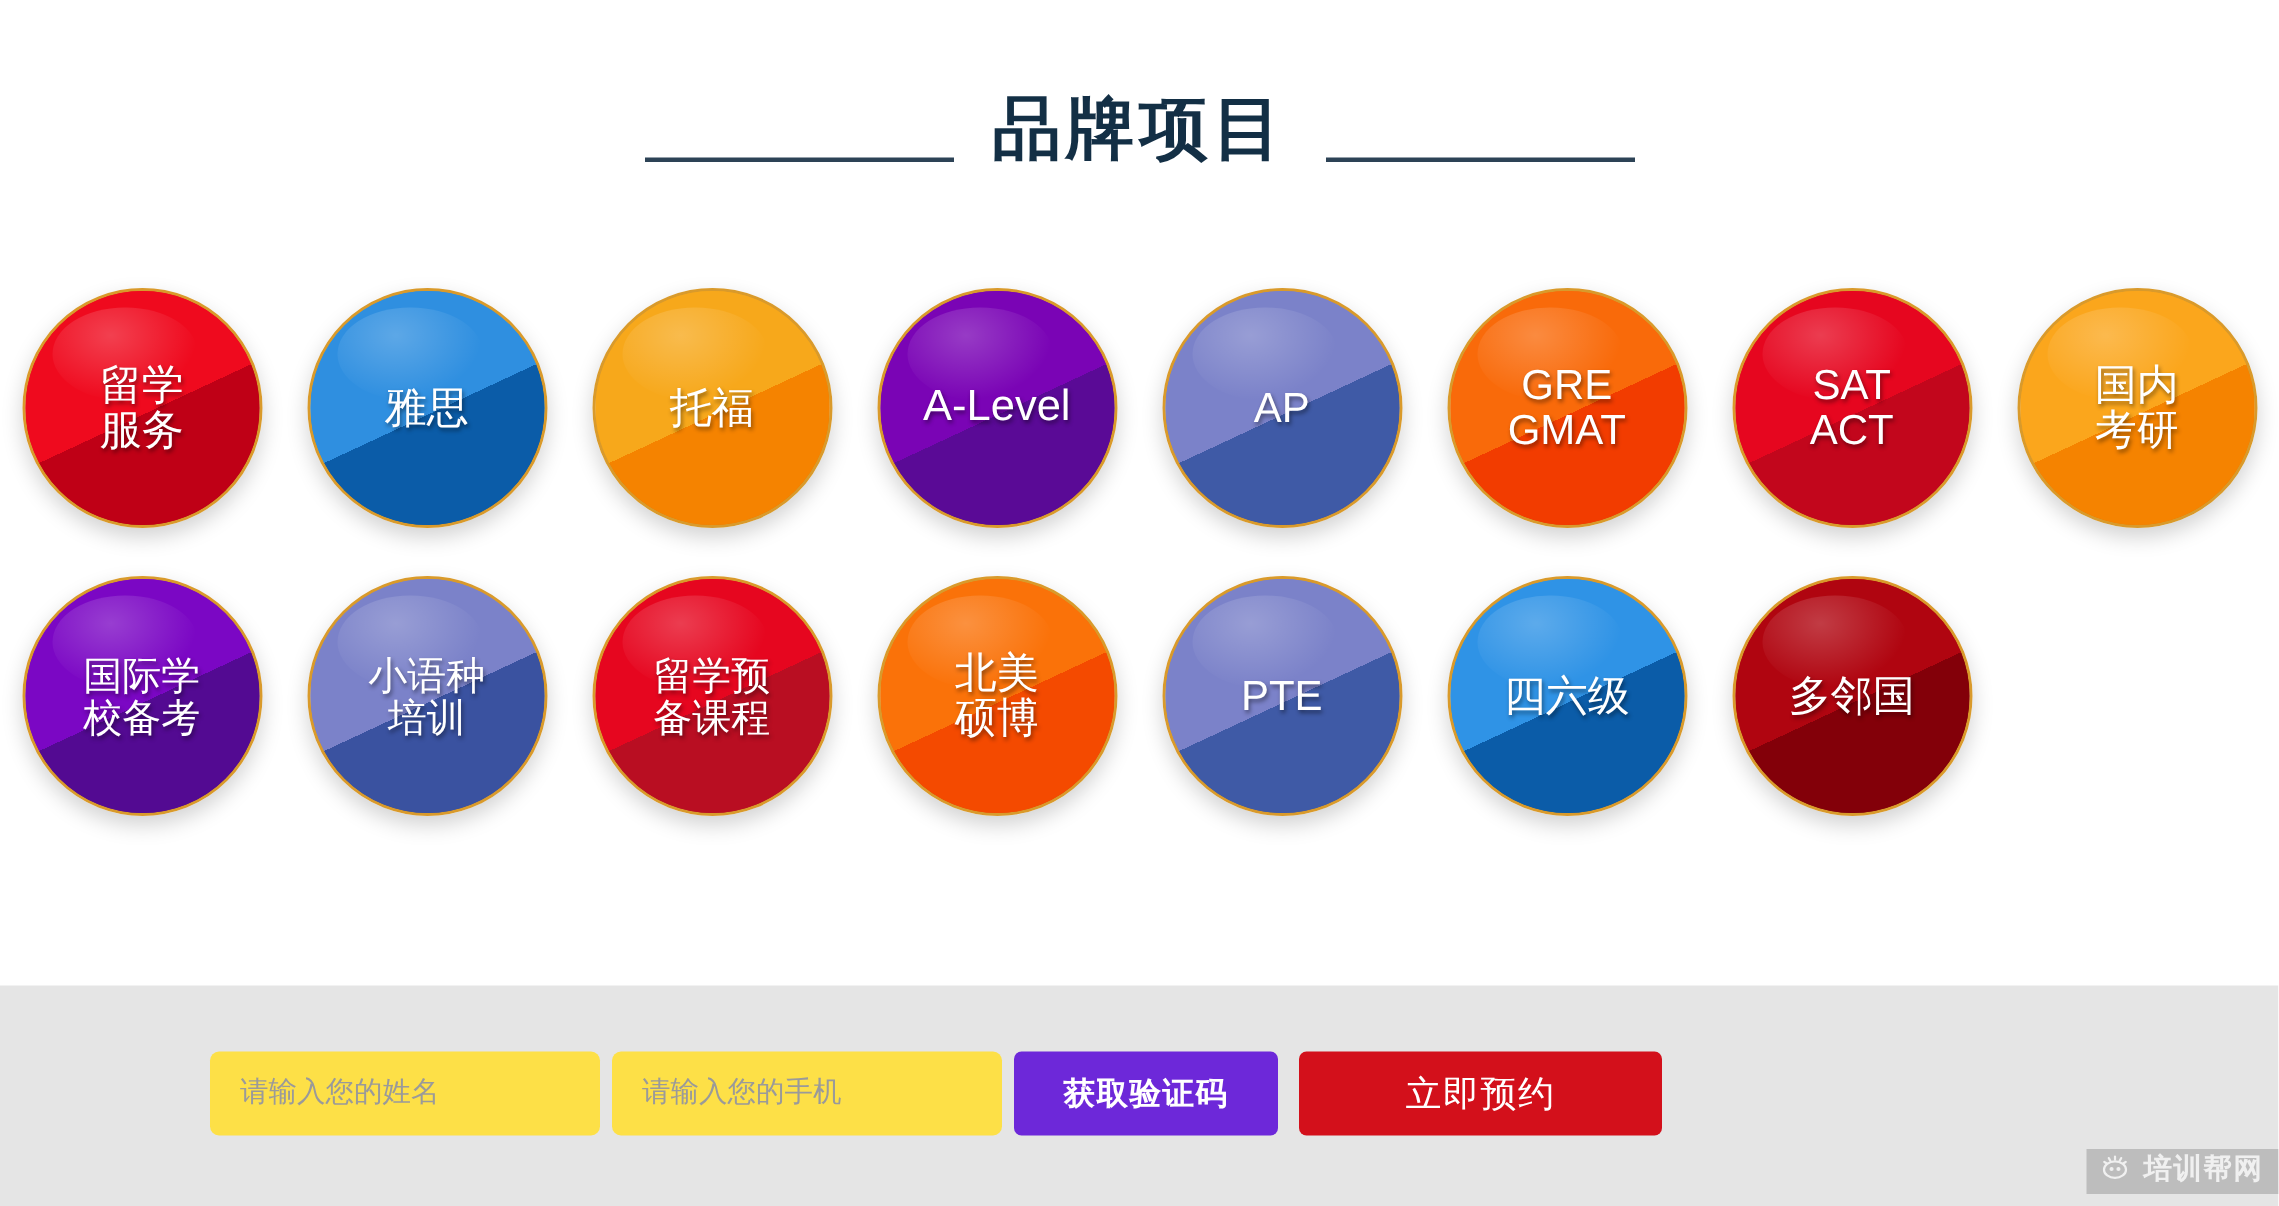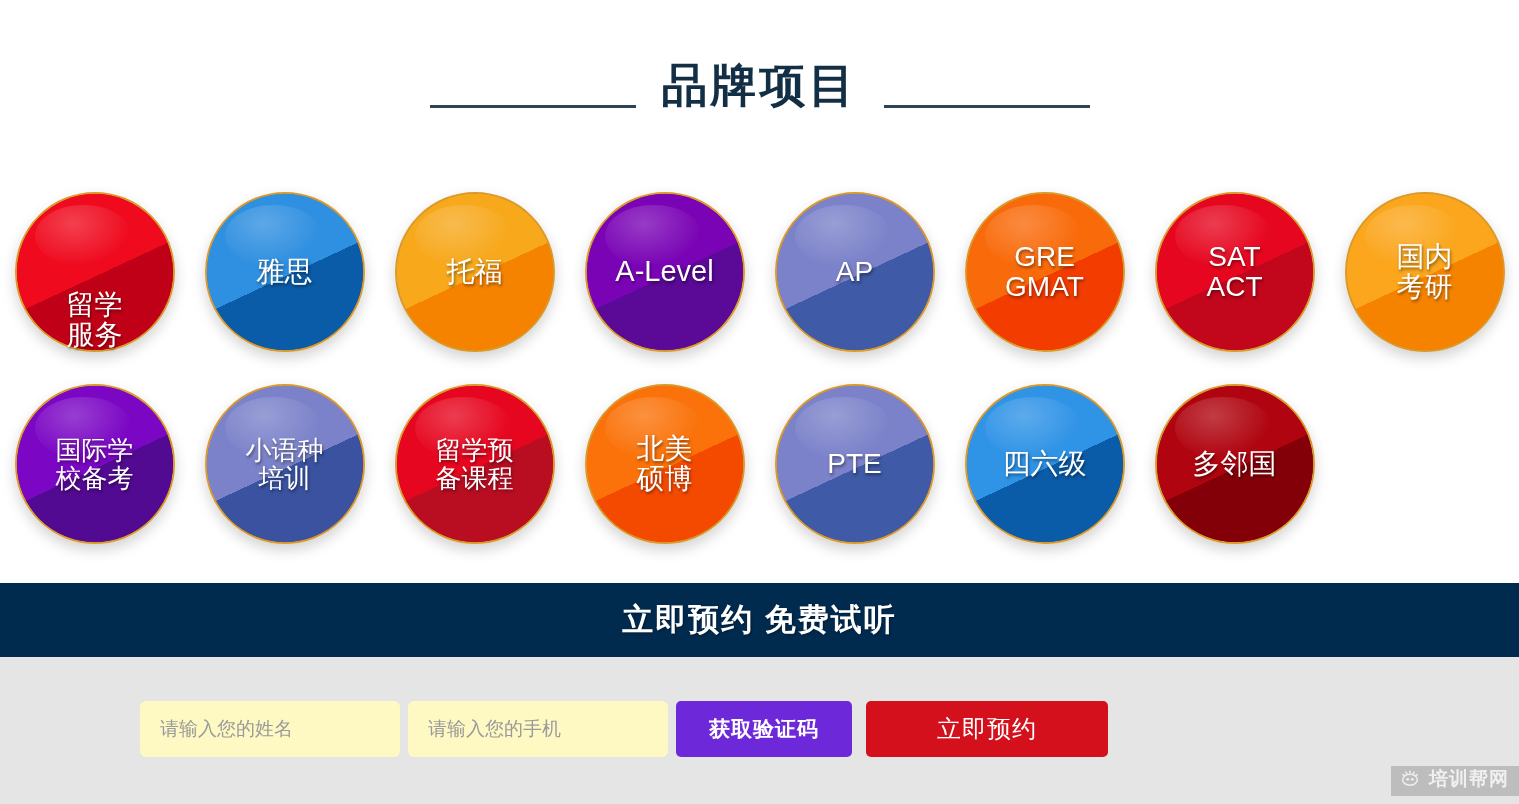--- a/index.html
+++ b/index.html
@@ -80,21 +80,21 @@
   
   .form-strip {
     position: absolute; left: 0; top: 657px; width: 1519px; height: 147px;
     background: #e5e5e5;
   }
   .form-inner {
     position: absolute; left: 140px; top: 44px;
     display: flex; align-items: center; gap: 0;
   }
   .field {
-    width: 260px; height: 56px; background: #fef9c3;
+    width: 260px; height: 56px; background: #fde047;
     border: none; border-radius: 6px; outline: none;
     font-size: 19px; color: #333;
     padding: 0 20px; margin-right: 8px;
     font-family: "Liberation Sans", "DejaVu Sans", sans-serif;
   }
   .field::placeholder { color: #9a9a9a; }
   .btn {
     height: 56px; border: none; border-radius: 5px; cursor: pointer;
     font-size: 21px; font-weight: 700; color: #fff;
     font-family: "Liberation Sans", "DejaVu Sans", sans-serif;
@@ -119,21 +119,21 @@
 <div class="page">
 
   <div class="title-row">
     <div class="title-rule"></div>
     <div class="title-text">品牌项目</div>
     <div class="title-rule"></div>
   </div>
 
   <div class="grid" id="grid">
       <div class="cell">
-        <div class="bubble" style="background: linear-gradient(155deg, rgb(239, 10, 30) 0%, rgb(239, 10, 30) 52%, rgb(191, 0, 22) 52%, rgb(191, 0, 22) 100%); align-items: flex-end;">
+        <div class="bubble" style="background: linear-gradient(155deg, rgb(239, 10, 30) 0%, rgb(239, 10, 30) 52%, rgb(191, 0, 22) 52%, rgb(191, 0, 22) 100%);">
           <div class="bubble-label">留学
 服务</div>
         </div>
       </div>
       <div class="cell">
         <div class="bubble" style="background: linear-gradient(155deg, rgb(47, 143, 224) 0%, rgb(47, 143, 224) 52%, rgb(11, 92, 168) 52%, rgb(11, 92, 168) 100%);">
           <div class="bubble-label">雅思</div>
         </div>
       </div>
       <div class="cell">
@@ -203,23 +203,20 @@
           <div class="bubble-label">四六级</div>
         </div>
       </div>
       <div class="cell">
         <div class="bubble" style="background: linear-gradient(155deg, rgb(176, 5, 16) 0%, rgb(176, 5, 16) 52%, rgb(131, 0, 9) 52%, rgb(131, 0, 9) 100%);">
           <div class="bubble-label">多邻国</div>
         </div>
       </div>
     </div>
 
-  <div class="banner">
-    <div class="banner-text">立即预约 免费试听</div>
-  </div>
 
   <div class="form-strip">
     <div class="form-inner">
       <input class="field" type="text" placeholder="请输入您的姓名" style="">
       <input class="field" type="text" placeholder="请输入您的手机" style="">
       <button class="btn btn-code">获取验证码</button>
       <button class="btn btn-book">立即预约</button>
     </div>
   </div>
 

